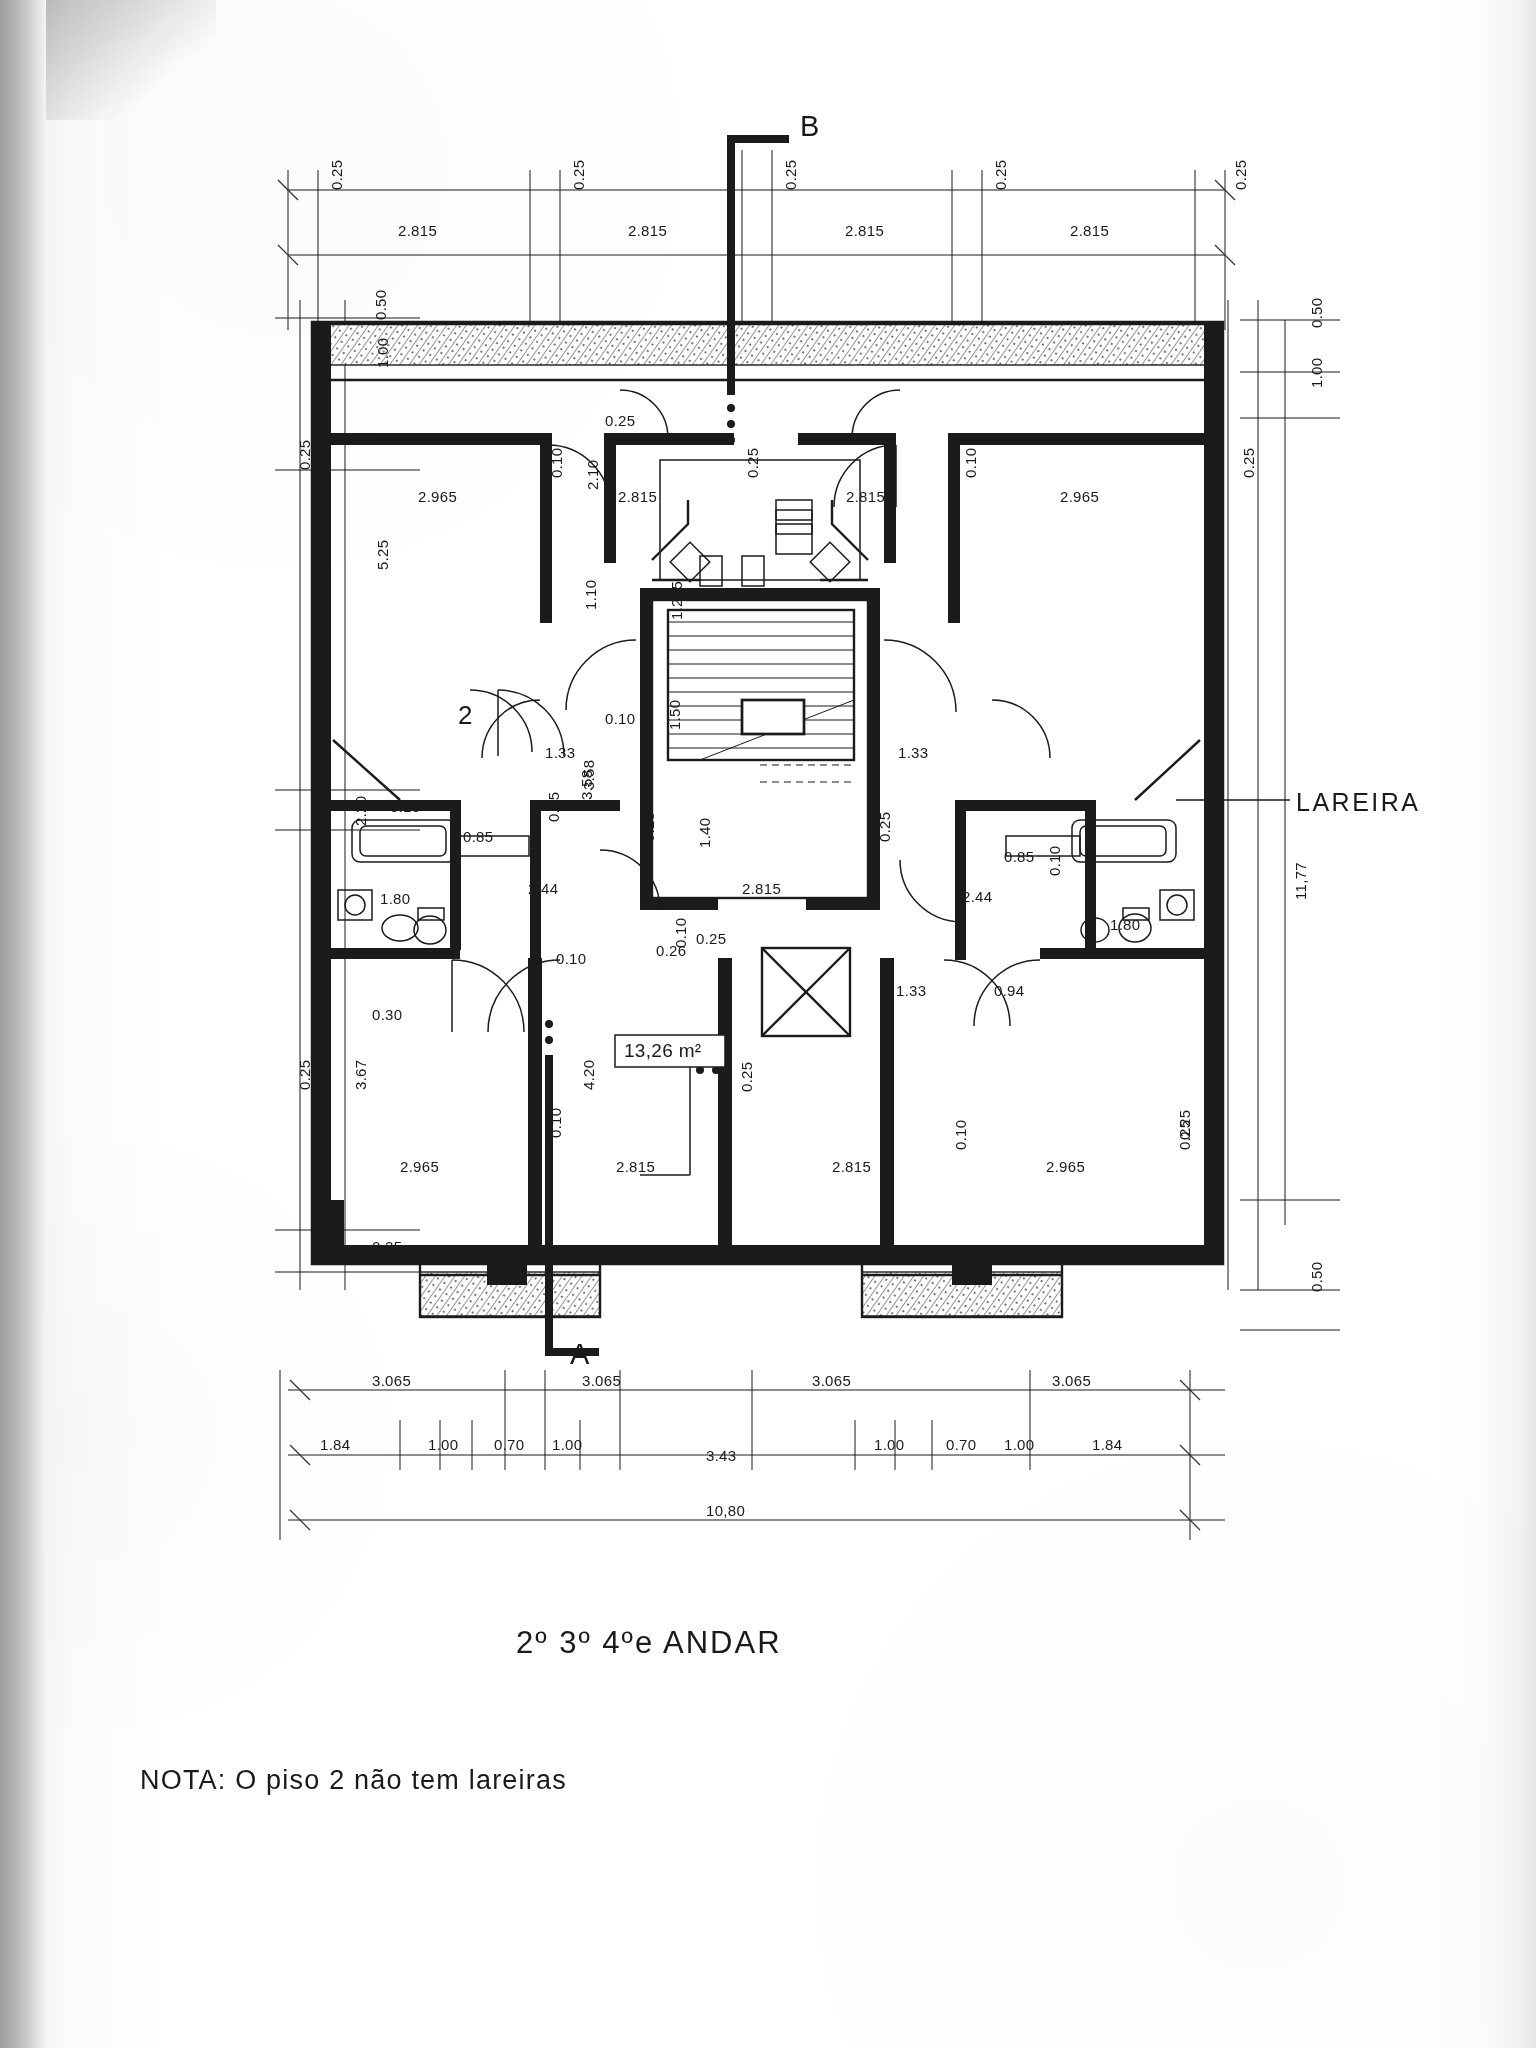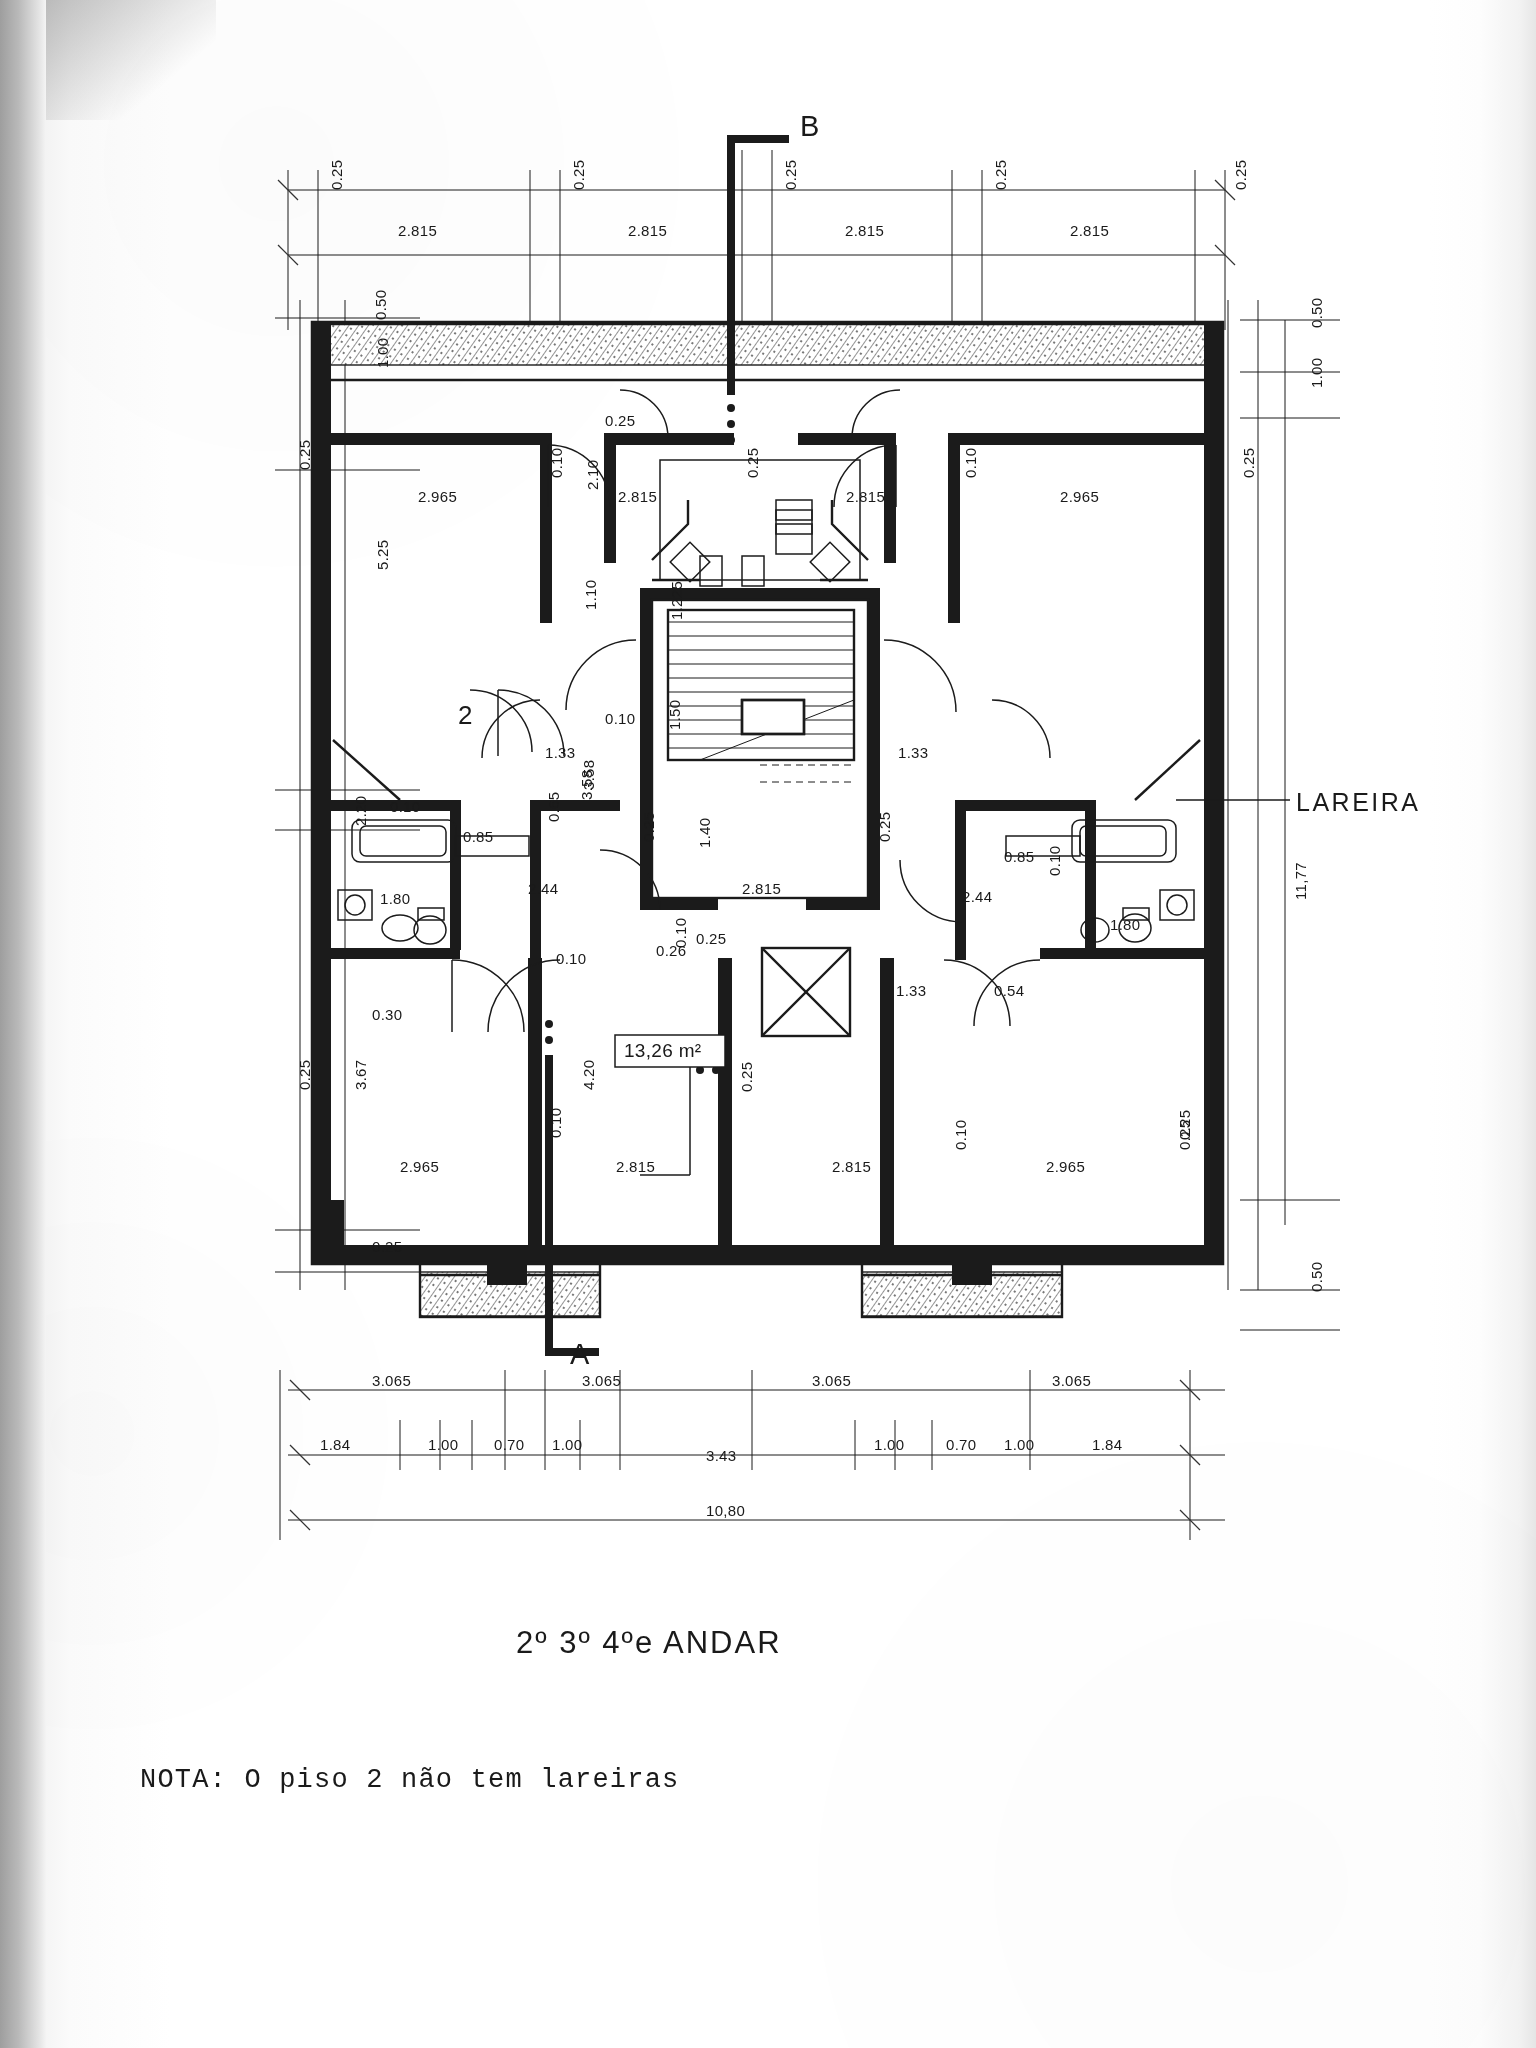--- a/index.html
+++ b/index.html
@@ -388,21 +388,21 @@
   <div class="lbl" style="left:742px;top:880px;">2.815</div>
   <div class="lbl v" style="left:876px;top:842px;">0.25</div>
   <div class="lbl" style="left:962px;top:888px;">2.44</div>
   <div class="lbl" style="left:1004px;top:848px;">0.85</div>
   <div class="lbl v" style="left:1046px;top:876px;">0.10</div>
   <div class="lbl" style="left:1110px;top:916px;">1.80</div>
   <div class="lbl" style="left:656px;top:942px;">0.26</div>
   <div class="lbl" style="left:696px;top:930px;">0.25</div>
   <div class="lbl v" style="left:672px;top:948px;">0.10</div>
   <div class="lbl" style="left:896px;top:982px;">1.33</div>
-  <div class="lbl" style="left:994px;top:982px;">0.54</div>
+  <div class="lbl" style="left:994px;top:982px;">0.94</div>
   <div class="lbl v" style="left:580px;top:1090px;">4.20</div>
   <div class="lbl v" style="left:738px;top:1092px;">0.25</div>
   <div class="lbl v" style="left:547px;top:1138px;">0.10</div>
 
   <div class="lbl" style="left:400px;top:1158px;">2.965</div>
   <div class="lbl" style="left:616px;top:1158px;">2.815</div>
   <div class="lbl" style="left:832px;top:1158px;">2.815</div>
   <div class="lbl v" style="left:952px;top:1150px;">0.10</div>
   <div class="lbl" style="left:1046px;top:1158px;">2.965</div>
   <div class="lbl v" style="left:1176px;top:1150px;">0.25</div>
@@ -425,14 +425,14 @@
 
   <div class="lbl" style="left:706px;top:1502px;">10,80</div>
 
   <div class="lbl" style="left:1296px;top:788px;font-size:25px;letter-spacing:2.5px;">LAREIRA</div>
   <div class="lbl" style="left:624px;top:1040px;font-size:19px;">13,26 m²</div>
   <div class="lbl" style="left:458px;top:700px;font-size:26px;">2</div>
   <div class="mark" style="position:absolute;left:800px;top:110px;">B</div>
   <div class="mark" style="position:absolute;left:570px;top:1338px;">A</div>
 
   <div class="lbl big" style="left:516px;top:1625px;">2º 3º 4ºe ANDAR</div>
-  <div class="lbl note" style="left:140px;top:1765px;font-family:Liberation Mono, monospace;">NOTA: O piso 2 não tem lareiras</div>
+  <div class="lbl note" style="left:140px;top:1765px;">NOTA: O piso 2 não tem lareiras</div>
 </div>
 
 </body></html>

